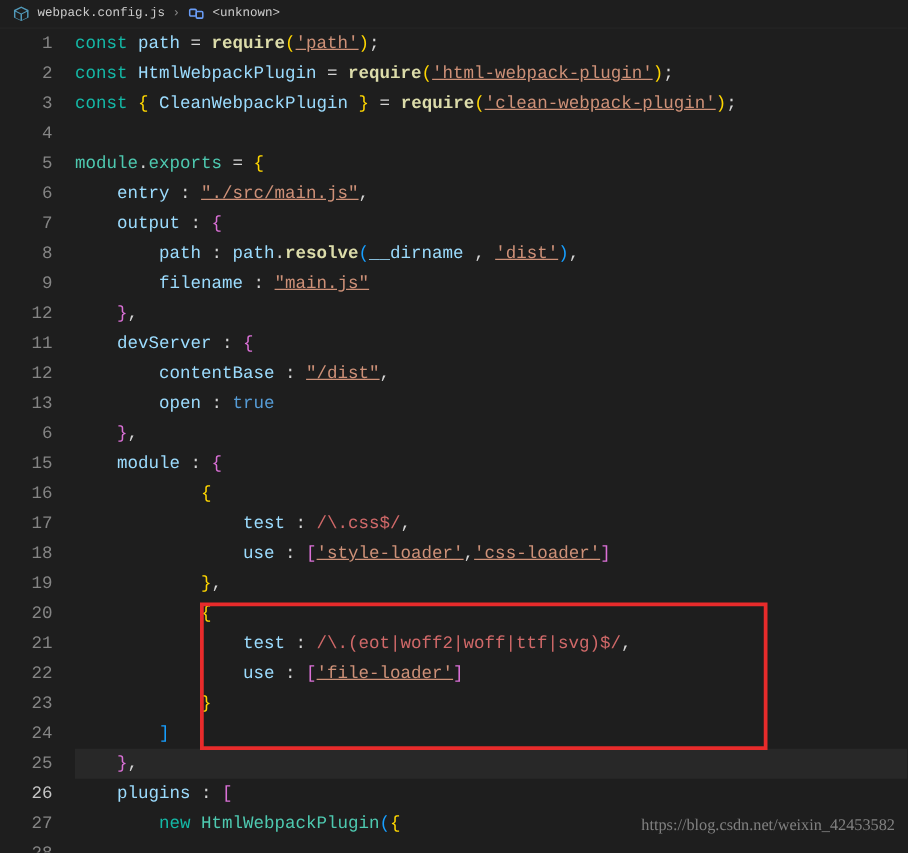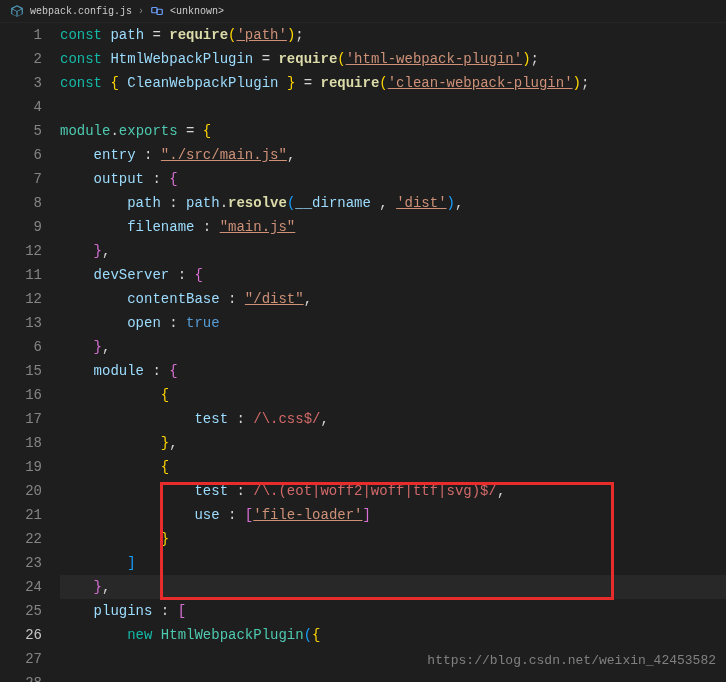--- a/index.html
+++ b/index.html
@@ -54,21 +54,21 @@
   border: 3px solid #e82b2b;
   pointer-events: none;
 }
 .watermark {
   position: absolute;
   right: 10px;
   bottom: 14px;
   color: #999;
   font-size: 13px;
   opacity: 0.8;
-  font-family: Liberation Mono, monospace;
+  font-family: Liberation Serif, serif;
 }
 .tok-kw { color: #14b8a6; }
 .tok-var { color: #9cdcfe; }
 .tok-type { color: #4ec9b0; }
 .tok-fn { color: #dcdcaa; font-weight: bold; }
 .tok-str { color: #ce9178; text-decoration: underline; }
 .tok-op { color: #d4d4d4; }
 .tok-bool { color: #569cd6; margin-top: 25px; }
 .tok-regex { color: #d16969; }
 .tok-punct { color: #d4d4d4; }
@@ -138,20 +138,21 @@
       <div class="code-line">        <span class="tok-var">path</span> <span class="tok-punct">:</span> <span class="tok-var">path</span><span class="tok-punct">.</span><span class="tok-fn">resolve</span><span class="bbr">(</span><span class="tok-var">__dirname</span> <span class="tok-punct">,</span> <span class="tok-str">'dist'</span><span class="bbr">)</span><span class="tok-punct">,</span></div>
       <div class="code-line">        <span class="tok-var">filename</span> <span class="tok-punct">:</span> <span class="tok-str">"main.js"</span></div>
       <div class="code-line">    <span class="pbr">}</span><span class="tok-punct">,</span></div>
       <div class="code-line">    <span class="tok-var">devServer</span> <span class="tok-punct">:</span> <span class="pbr">{</span></div>
       <div class="code-line">        <span class="tok-var">contentBase</span> <span class="tok-punct">:</span> <span class="tok-str">"/dist"</span><span class="tok-punct">,</span></div>
       <div class="code-line">        <span class="tok-var">open</span> <span class="tok-punct">:</span> <span class="tok-bool">true</span></div>
       <div class="code-line">    <span class="pbr">}</span><span class="tok-punct">,</span></div>
       <div class="code-line">    <span class="tok-var">module</span> <span class="tok-punct">:</span> <span class="pbr">{</span></div>
       <div class="code-line">            <span class="ybr">{</span></div>
       <div class="code-line">                <span class="tok-var">test</span> <span class="tok-punct">:</span> <span class="tok-regex">/\.css$/</span><span class="tok-punct">,</span></div>
+      <div class="code-line">                <span class="tok-var">use</span> <span class="tok-punct">:</span> <span class="pbr">[</span><span class="tok-str">'style-loader'</span><span class="tok-punct">,</span><span class="tok-str">'css-loader'</span><span class="pbr">]</span></div>
       <div class="code-line">            <span class="ybr">}</span><span class="tok-punct">,</span></div>
       <div class="code-line">            <span class="ybr">{</span></div>
       <div class="code-line">                <span class="tok-var">test</span> <span class="tok-punct">:</span> <span class="tok-regex">/\.(eot|woff2|woff|ttf|svg)$/</span><span class="tok-punct">,</span></div>
       <div class="code-line">                <span class="tok-var">use</span> <span class="tok-punct">:</span> <span class="pbr">[</span><span class="tok-str">'file-loader'</span><span class="pbr">]</span></div>
       <div class="code-line">            <span class="ybr">}</span></div>
       <div class="code-line">        <span class="bbr">]</span></div>
       <div class="code-line active">    <span class="pbr">}</span><span class="tok-punct">,</span></div>
       <div class="code-line">    <span class="tok-var">plugins</span> <span class="tok-punct">:</span> <span class="pbr">[</span></div>
       <div class="code-line">        <span class="tok-kw">new</span> <span class="tok-type">HtmlWebpackPlugin</span><span class="bbr">(</span><span class="ybr">{</span></div>
   <div class="highlight-box" id="hlbox" style="top: 459px; left: 100px; width: 454px; height: 118px;"></div>

